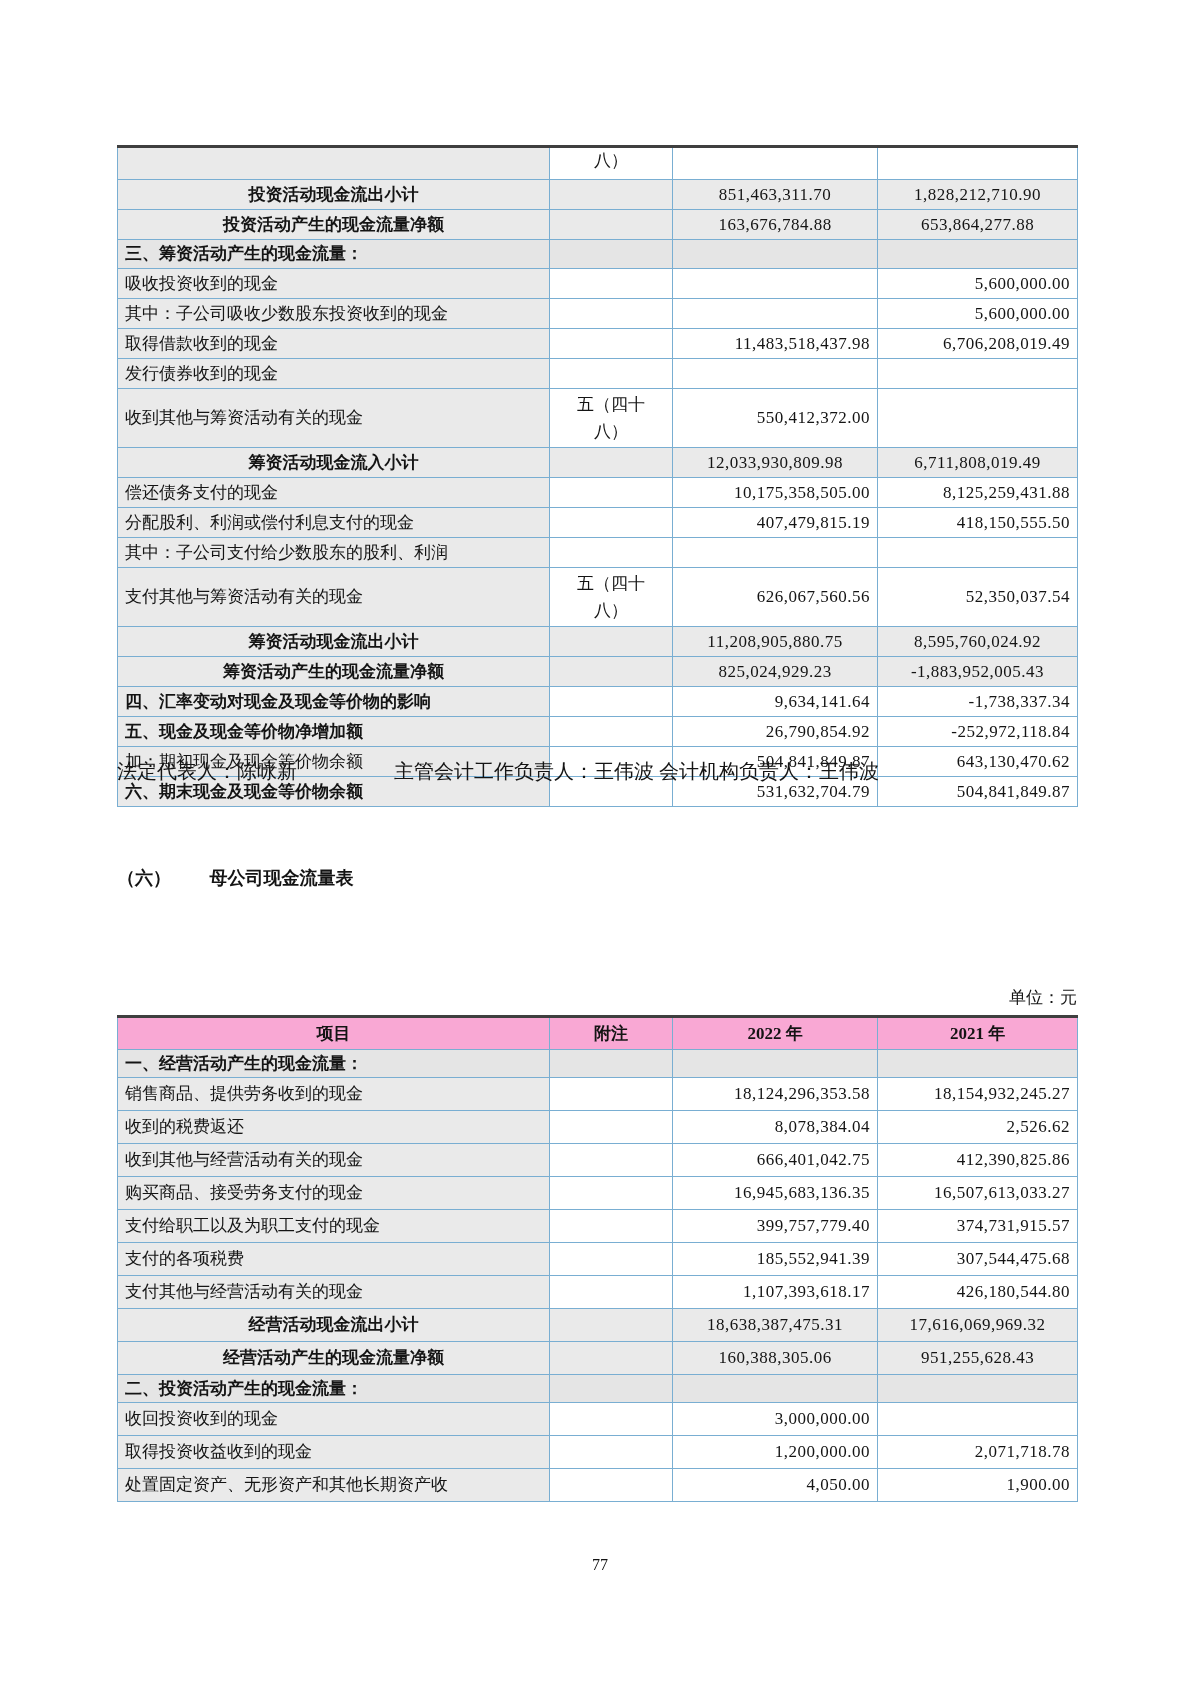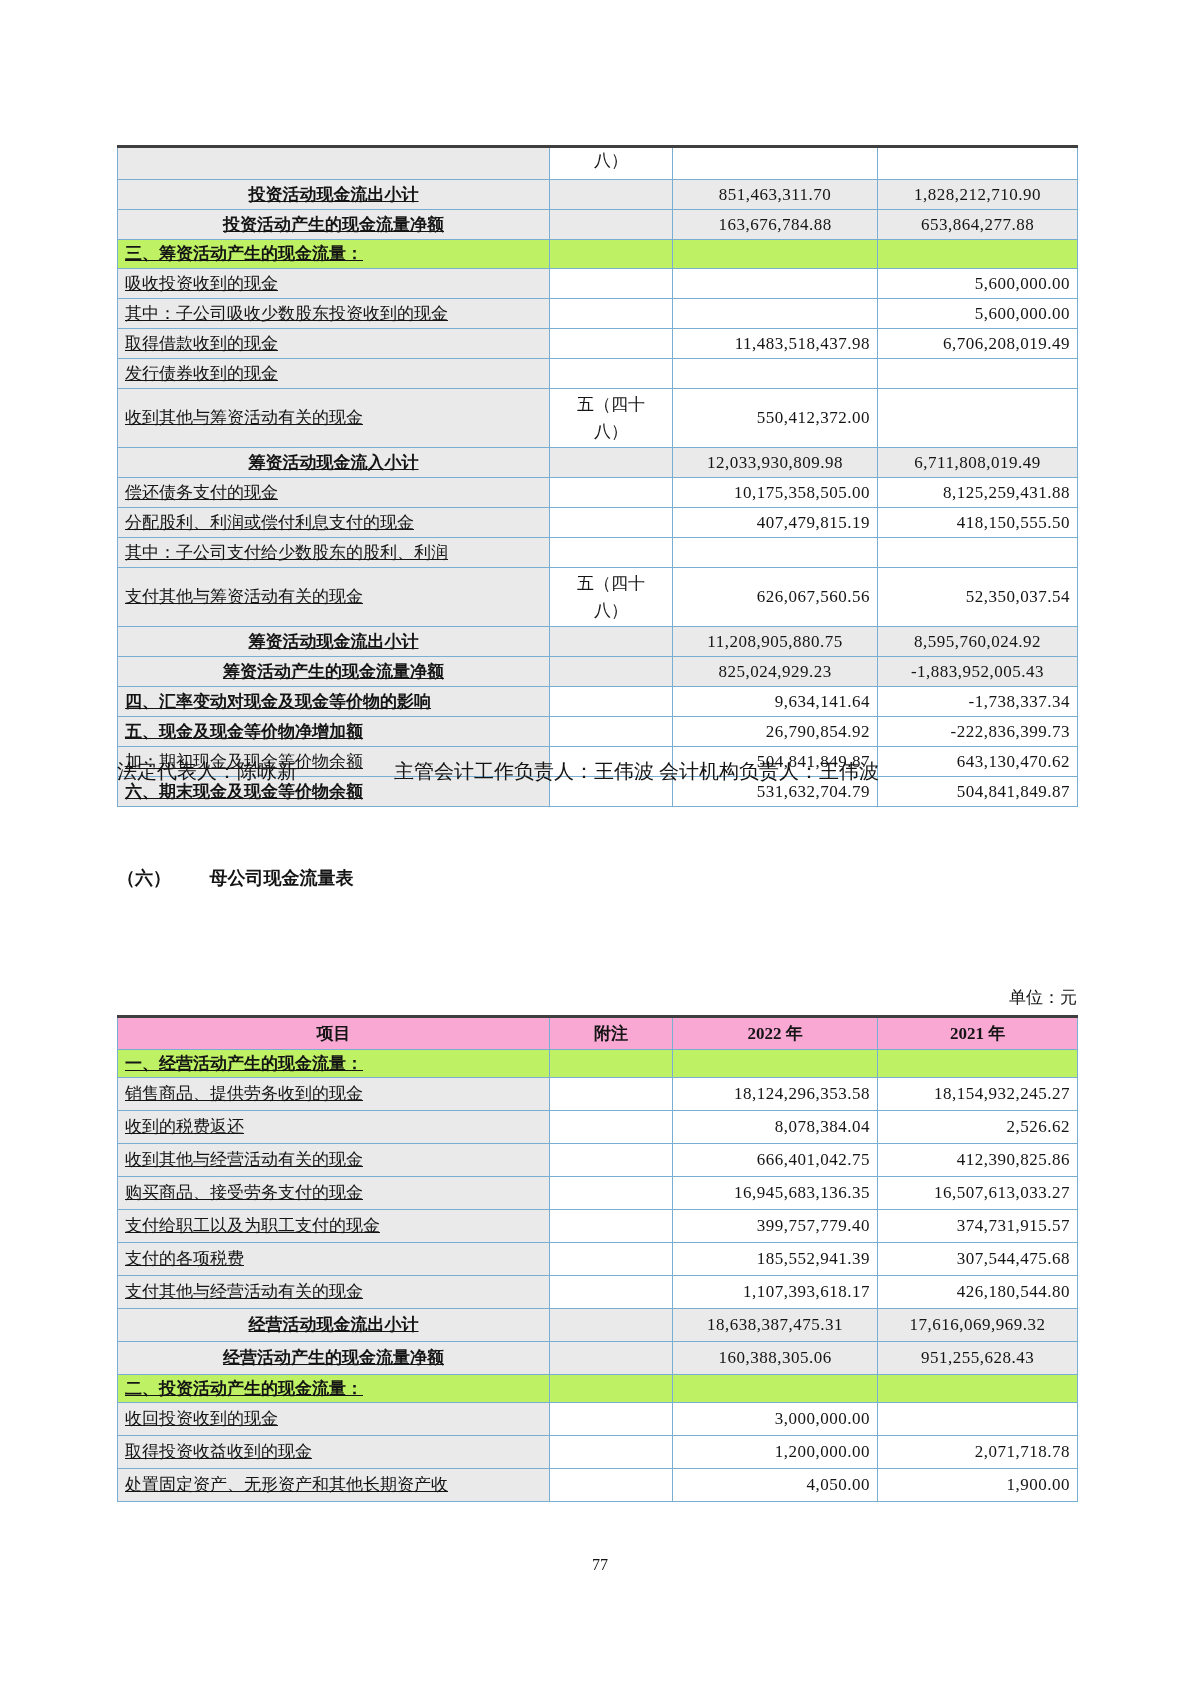--- a/index.html
+++ b/index.html
@@ -13,26 +13,26 @@
     border-top:3px solid #3f3f3f;
   }
   #table1{top:145px;}
   #table2{top:1015px;}
   td,th{
     border:1px solid #79aed2;
     font-size:17px;line-height:1.25;
     padding:1px 7px;overflow:hidden;vertical-align:middle;
   }
   th{font-weight:bold;text-align:center;background:#f9a8d4;}
-  .c-item{text-align:left;background:#eaeaea;text-decoration:underline;}
+  .c-item{text-align:left;background:#eaeaea;}
   .c-note{text-align:center;}
   .c-num{text-align:right;letter-spacing:0.5px;white-space:nowrap;}
   tr.r-subtotal td{background:#eaeaea;text-align:center;}
   tr.r-subtotal td.c-item{text-align:center;font-weight:bold;}
-  tr.r-section td{background:#bef264;}
+  tr.r-section td{background:#e5e5e5;}
   tr.r-section td.c-item{font-weight:bold;}
   tr.r-major td.c-item{font-weight:bold;}
   tr.r-carry td{vertical-align:top;padding-top:2px;}
   .note-inner{
     display:inline-block;max-width:4.5em;word-break:break-all;
     line-height:1.6;text-align:center;
   }
   .sig-line{
     position:absolute;left:117px;top:758px;width:960px;
     font-size:20px;white-space:nowrap;
@@ -164,21 +164,21 @@
         <tr class="r-major" style="height: 30px;">
           <td class="c-item">四、汇率变动对现金及现金等价物的影响</td>
           <td class="c-note"></td>
           <td class="c-num">9,634,141.64</td>
           <td class="c-num">-1,738,337.34</td>
         </tr>
         <tr class="r-major" style="height: 30px;">
           <td class="c-item">五、现金及现金等价物净增加额</td>
           <td class="c-note"></td>
           <td class="c-num">26,790,854.92</td>
-          <td class="c-num">-222,836,399.73</td>
+          <td class="c-num">-252,972,118.84</td>
         </tr>
         <tr class="r-normal" style="height: 30px;">
           <td class="c-item">加：期初现金及现金等价物余额</td>
           <td class="c-note"></td>
           <td class="c-num">504,841,849.87</td>
           <td class="c-num">643,130,470.62</td>
         </tr>
         <tr class="r-major" style="height: 30px;">
           <td class="c-item">六、期末现金及现金等价物余额</td>
           <td class="c-note"></td>

